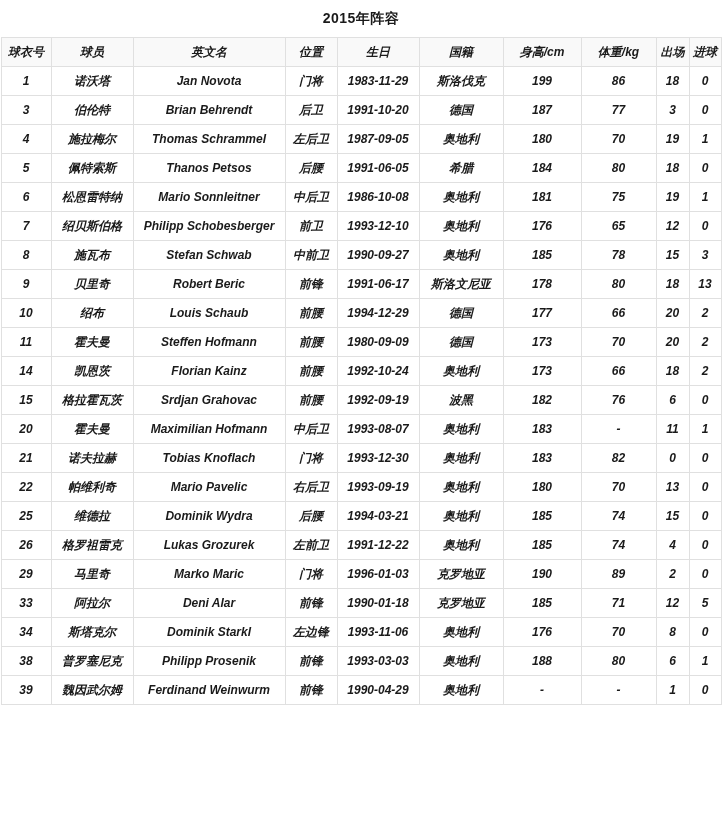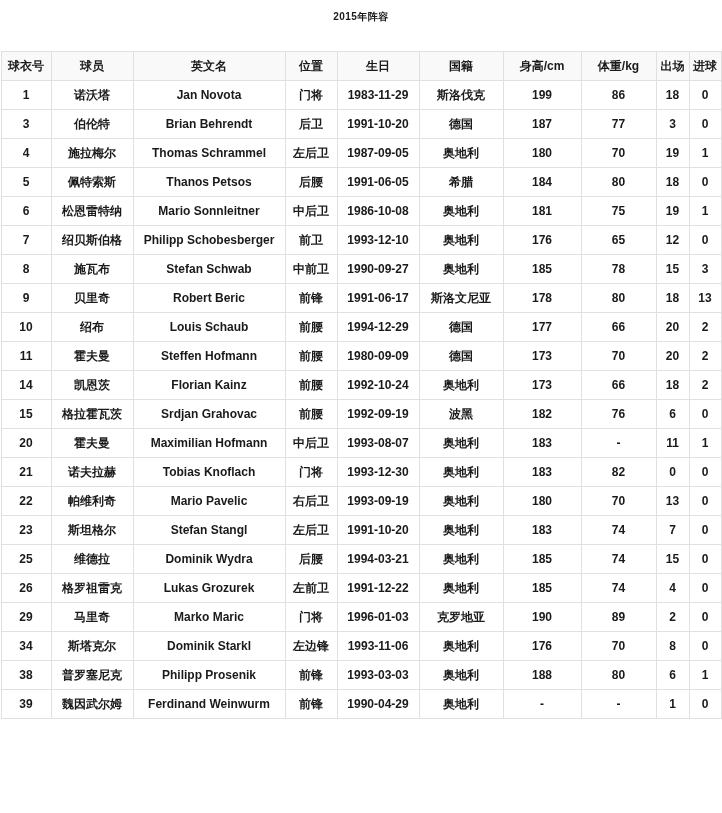--- a/index.html
+++ b/index.html
@@ -12,30 +12,31 @@
   body{
     width:722px;
     height:813px;
     background:var(--page-bg);
     font-family:"Liberation Sans","DejaVu Sans",sans-serif;
     color:var(--text-color);
     overflow:hidden;
   }
   .page-title{
     text-align:center;
-    font-size:10px;
+    font-size:14px;
     font-weight:bold;
     padding:10px 0 9px 0;
     letter-spacing:0.5px;
   }
   table.roster{
     border-collapse:collapse;
     table-layout:fixed;
     width:720px;
-    margin:18px auto;
+    margin:0 auto;
+    font-style:italic;
   }
   table.roster th,
   table.roster td{
     border:1px solid var(--border-color);
     font-size:12px;
     font-weight:bold;
     text-align:center;
     vertical-align:middle;
     height:28px;
     padding:0 2px;
@@ -257,32 +258,20 @@
         <td>Mario Pavelic</td>
         <td>右后卫</td>
         <td>1993-09-19</td>
         <td>奥地利</td>
         <td>180</td>
         <td>70</td>
         <td>13</td>
         <td>0</td>
       </tr>
       <tr>
-        <td>23</td>
-        <td>斯坦格尔</td>
-        <td>Stefan Stangl</td>
-        <td>左后卫</td>
-        <td>1991-10-20</td>
-        <td>奥地利</td>
-        <td>183</td>
-        <td>74</td>
-        <td>7</td>
-        <td>0</td>
-      </tr>
-      <tr>
         <td>25</td>
         <td>维德拉</td>
         <td>Dominik Wydra</td>
         <td>后腰</td>
         <td>1994-03-21</td>
         <td>奥地利</td>
         <td>185</td>
         <td>74</td>
         <td>15</td>
         <td>0</td>
@@ -305,20 +294,32 @@
         <td>Marko Maric</td>
         <td>门将</td>
         <td>1996-01-03</td>
         <td>克罗地亚</td>
         <td>190</td>
         <td>89</td>
         <td>2</td>
         <td>0</td>
       </tr>
       <tr>
+        <td>33</td>
+        <td>阿拉尔</td>
+        <td>Deni Alar</td>
+        <td>前锋</td>
+        <td>1990-01-18</td>
+        <td>克罗地亚</td>
+        <td>185</td>
+        <td>71</td>
+        <td>12</td>
+        <td>5</td>
+      </tr>
+      <tr>
         <td>34</td>
         <td>斯塔克尔</td>
         <td>Dominik Starkl</td>
         <td>左边锋</td>
         <td>1993-11-06</td>
         <td>奥地利</td>
         <td>176</td>
         <td>70</td>
         <td>8</td>
         <td>0</td>

